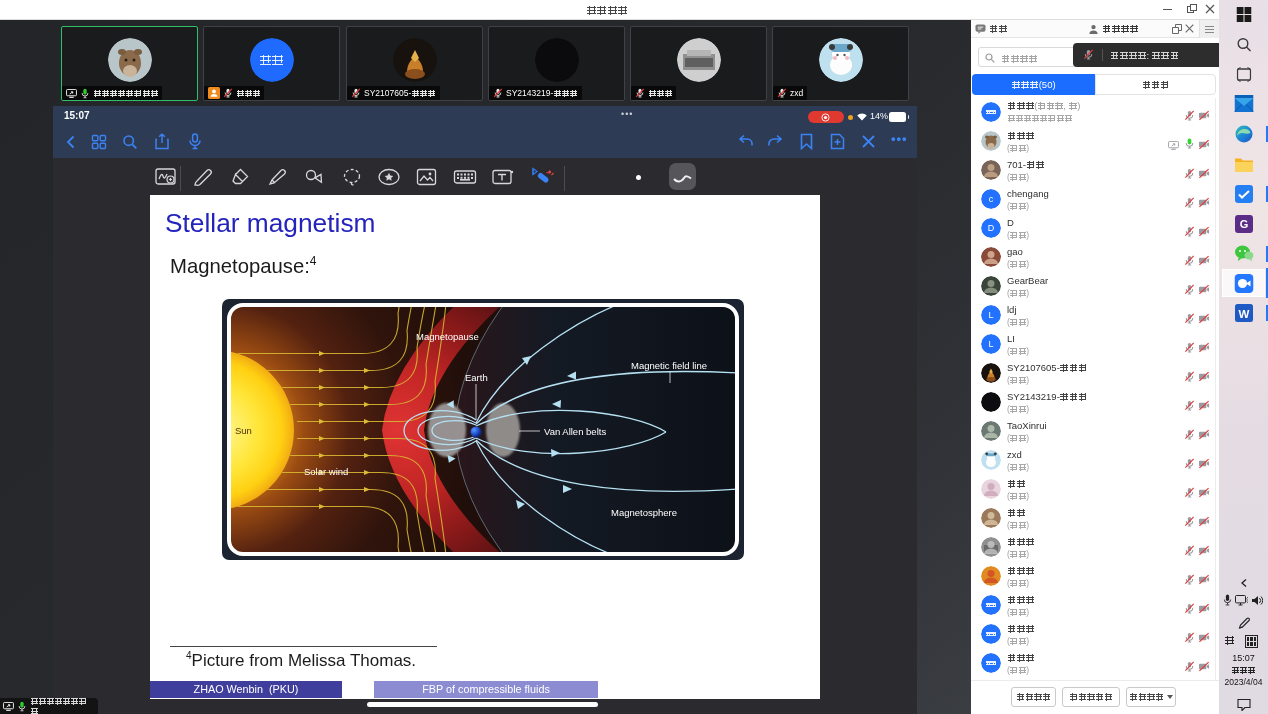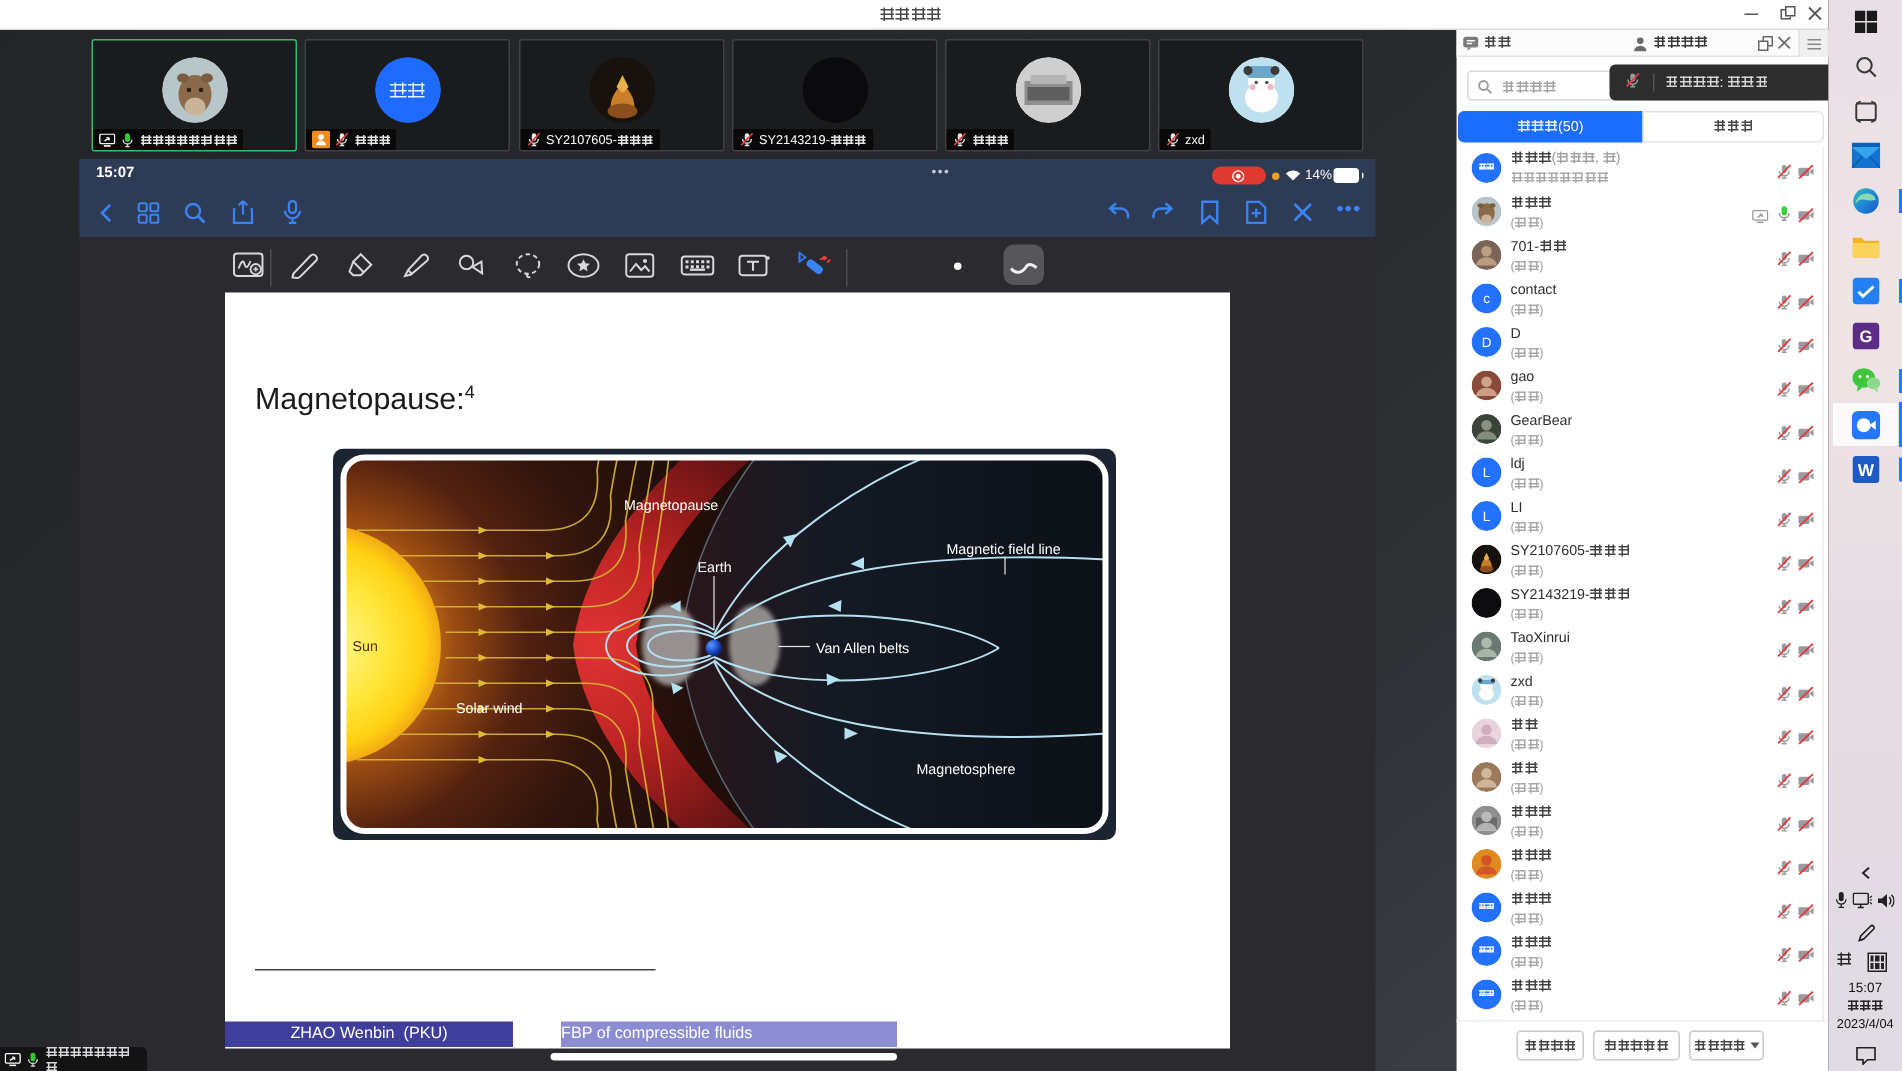--- a/index.html
+++ b/index.html
@@ -288,20 +288,21 @@
           </g>
           <circle cx="25" cy="6" r="1.2" fill="#e84040"></circle>
         </svg></div>
 <div style="position:absolute;left:583px;top:69px;width:5px;height:5px;border-radius:50%;background:#fff"></div>
 <div style="position:absolute;left:616px;top:57px;width:27px;height:27px;border-radius:7px;background:#56565a"><svg width="27" height="27">
           <path d="M5 16c3 3.5 7 3.5 10-1 1.5-2.5 4-2 7 .5" fill="none" stroke="#f0f0f0" stroke-width="2"></path>
         </svg></div>
 <div style="position:absolute;left:127px;top:60px;width:1px;height:25px;background:#4b4c50"></div>
 <div style="position:absolute;left:511px;top:60px;width:1px;height:25px;background:#4b4c50"></div>
 <div id="page">
+<div style="position:absolute;left:15px;top:13px;font-size:26.3px;color:#2424bd">Stellar magnetism</div>
 <div style="position:absolute;left:20px;top:59px;font-size:20.3px;color:#1b1b1b">Magnetopause:<sup style="font-size:12px">4</sup></div>
 <svg style="position:absolute;left:72px;top:104px" width="522" height="261" viewBox="0 0 522 261">
 <defs>
 <clipPath id="dclip">
               <rect x="7" y="6" width="508" height="249" rx="14"></rect>
             </clipPath>
 <radialGradient id="glow" cx="0" cy="131" r="255" gradientUnits="userSpaceOnUse">
 <stop offset="0" stop-color="#ffd92e"></stop>
               <stop offset=".15" stop-color="#eda01f"></stop>
               <stop offset=".32" stop-color="#9c4c12"></stop>
@@ -410,22 +411,23 @@
 <g stroke="#e8e8e8" stroke-width=".8">
 <line x1="254" y1="85" x2="254" y2="121"></line>
 <line x1="448" y1="72" x2="448" y2="84"></line>
 <line x1="297" y1="132" x2="318" y2="132"></line>
 </g>
 <circle cx="254" cy="133" r="5.5" fill="url(#earthg)"></circle>
 </g>
 <rect x="7" y="6" width="508" height="249" rx="14" fill="none" stroke="#fff" stroke-width="4"></rect>
 </svg>
 <div style="position:absolute;left:20px;top:451px;width:267px;height:1px;background:#444"></div>
+<div style="position:absolute;left:36px;top:455px;font-size:17px;color:#1b1b1b"><sup style="font-size:10px">4</sup>Picture from Melissa Thomas.</div>
 <div style="position:absolute;left:0;top:486px;width:192px;height:17px;background:#403e9d;color:#fff;font-size:10.8px;text-align:center;line-height:17px">ZHAO Wenbin&nbsp; (PKU)</div>
-<div style="position:absolute;left:224px;top:486px;width:224px;height:17px;background:#8b8cd1;color:#fff;font-size:10.8px;line-height:17px">FBP of compressible fluids</div>
+<div style="position:absolute;left:224px;top:486px;width:224px;height:17px;background:#8b8cd1;color:#fff;font-size:10.8px;text-align:center;line-height:17px">FBP of compressible fluids</div>
 </div>
 <div style="position:absolute;left:314px;top:596px;width:231px;height:5px;border-radius:3px;background:#fdfdfd"></div>
 </div>
 <div class="abs" style="left:0;top:698px;width:98px;height:16px;background:#131313;border-radius:0 4px 0 0;display:flex;align-items:center;gap:3px;padding:0 3px;color:#fff">
 <svg width="11" height="9" viewBox="0 0 12 10">
         <rect x="0.5" y="0.5" width="11" height="7" rx="1" fill="none" stroke="#fff"></rect>
         <path d="M4 5.5L7.5 3.2M7.5 3.2l-2-.2M7.5 3.2l-.2 1.9" stroke="#fff" stroke-width="1"></path>
         <rect x="3.5" y="8.6" width="5" height="1.2" fill="#fff"></rect>
       </svg>
 <svg width="10" height="11" viewBox="0 0 12 13">
@@ -564,21 +566,21 @@
               <path d="M9.5 5.2l2.5-1.6v4.8L9.5 6.8z"></path>
             </g>
             <path d="M1.5 10.8L11.5 1.2" stroke="#e03c3c" stroke-width="1.4"></path>
           </svg></span>
 </div>
 <div class="row" style="top:166px">
 <div class="av">
           <div class="blueav" style="width:20px;height:20px;border-radius:50%;font-size:9px">c</div>
         </div>
 <div class="nm" style="display:flex;align-items:center">
-          <span>contact</span>
+          <span>chengang</span>
         </div>
 <div class="sub">(<span class="cn" style="font-size:8.5px"><b></b><b></b></span>)</div>
 <span class="micoff" style="left:213px;top:8px"><svg width="11" height="11" viewBox="0 0 12 12">
             <g fill="none" stroke="#9a9aa0" stroke-width="1.1">
               <rect x="4.2" y="1" width="3.6" height="6" rx="1.8" fill="#9a9aa0" stroke="none"></rect>
               <path d="M2.5 5.5a3.5 3.5 0 0 0 7 0M6 9v1.6M4.2 10.8h3.6"></path>
             </g>
             <path d="M1.5 10.5L10.5 1" stroke="#e03c3c" stroke-width="1.3"></path>
           </svg></span>
         <span class="camoff" style="left:227px;top:8px"><svg width="12" height="11" viewBox="0 0 13 12">

